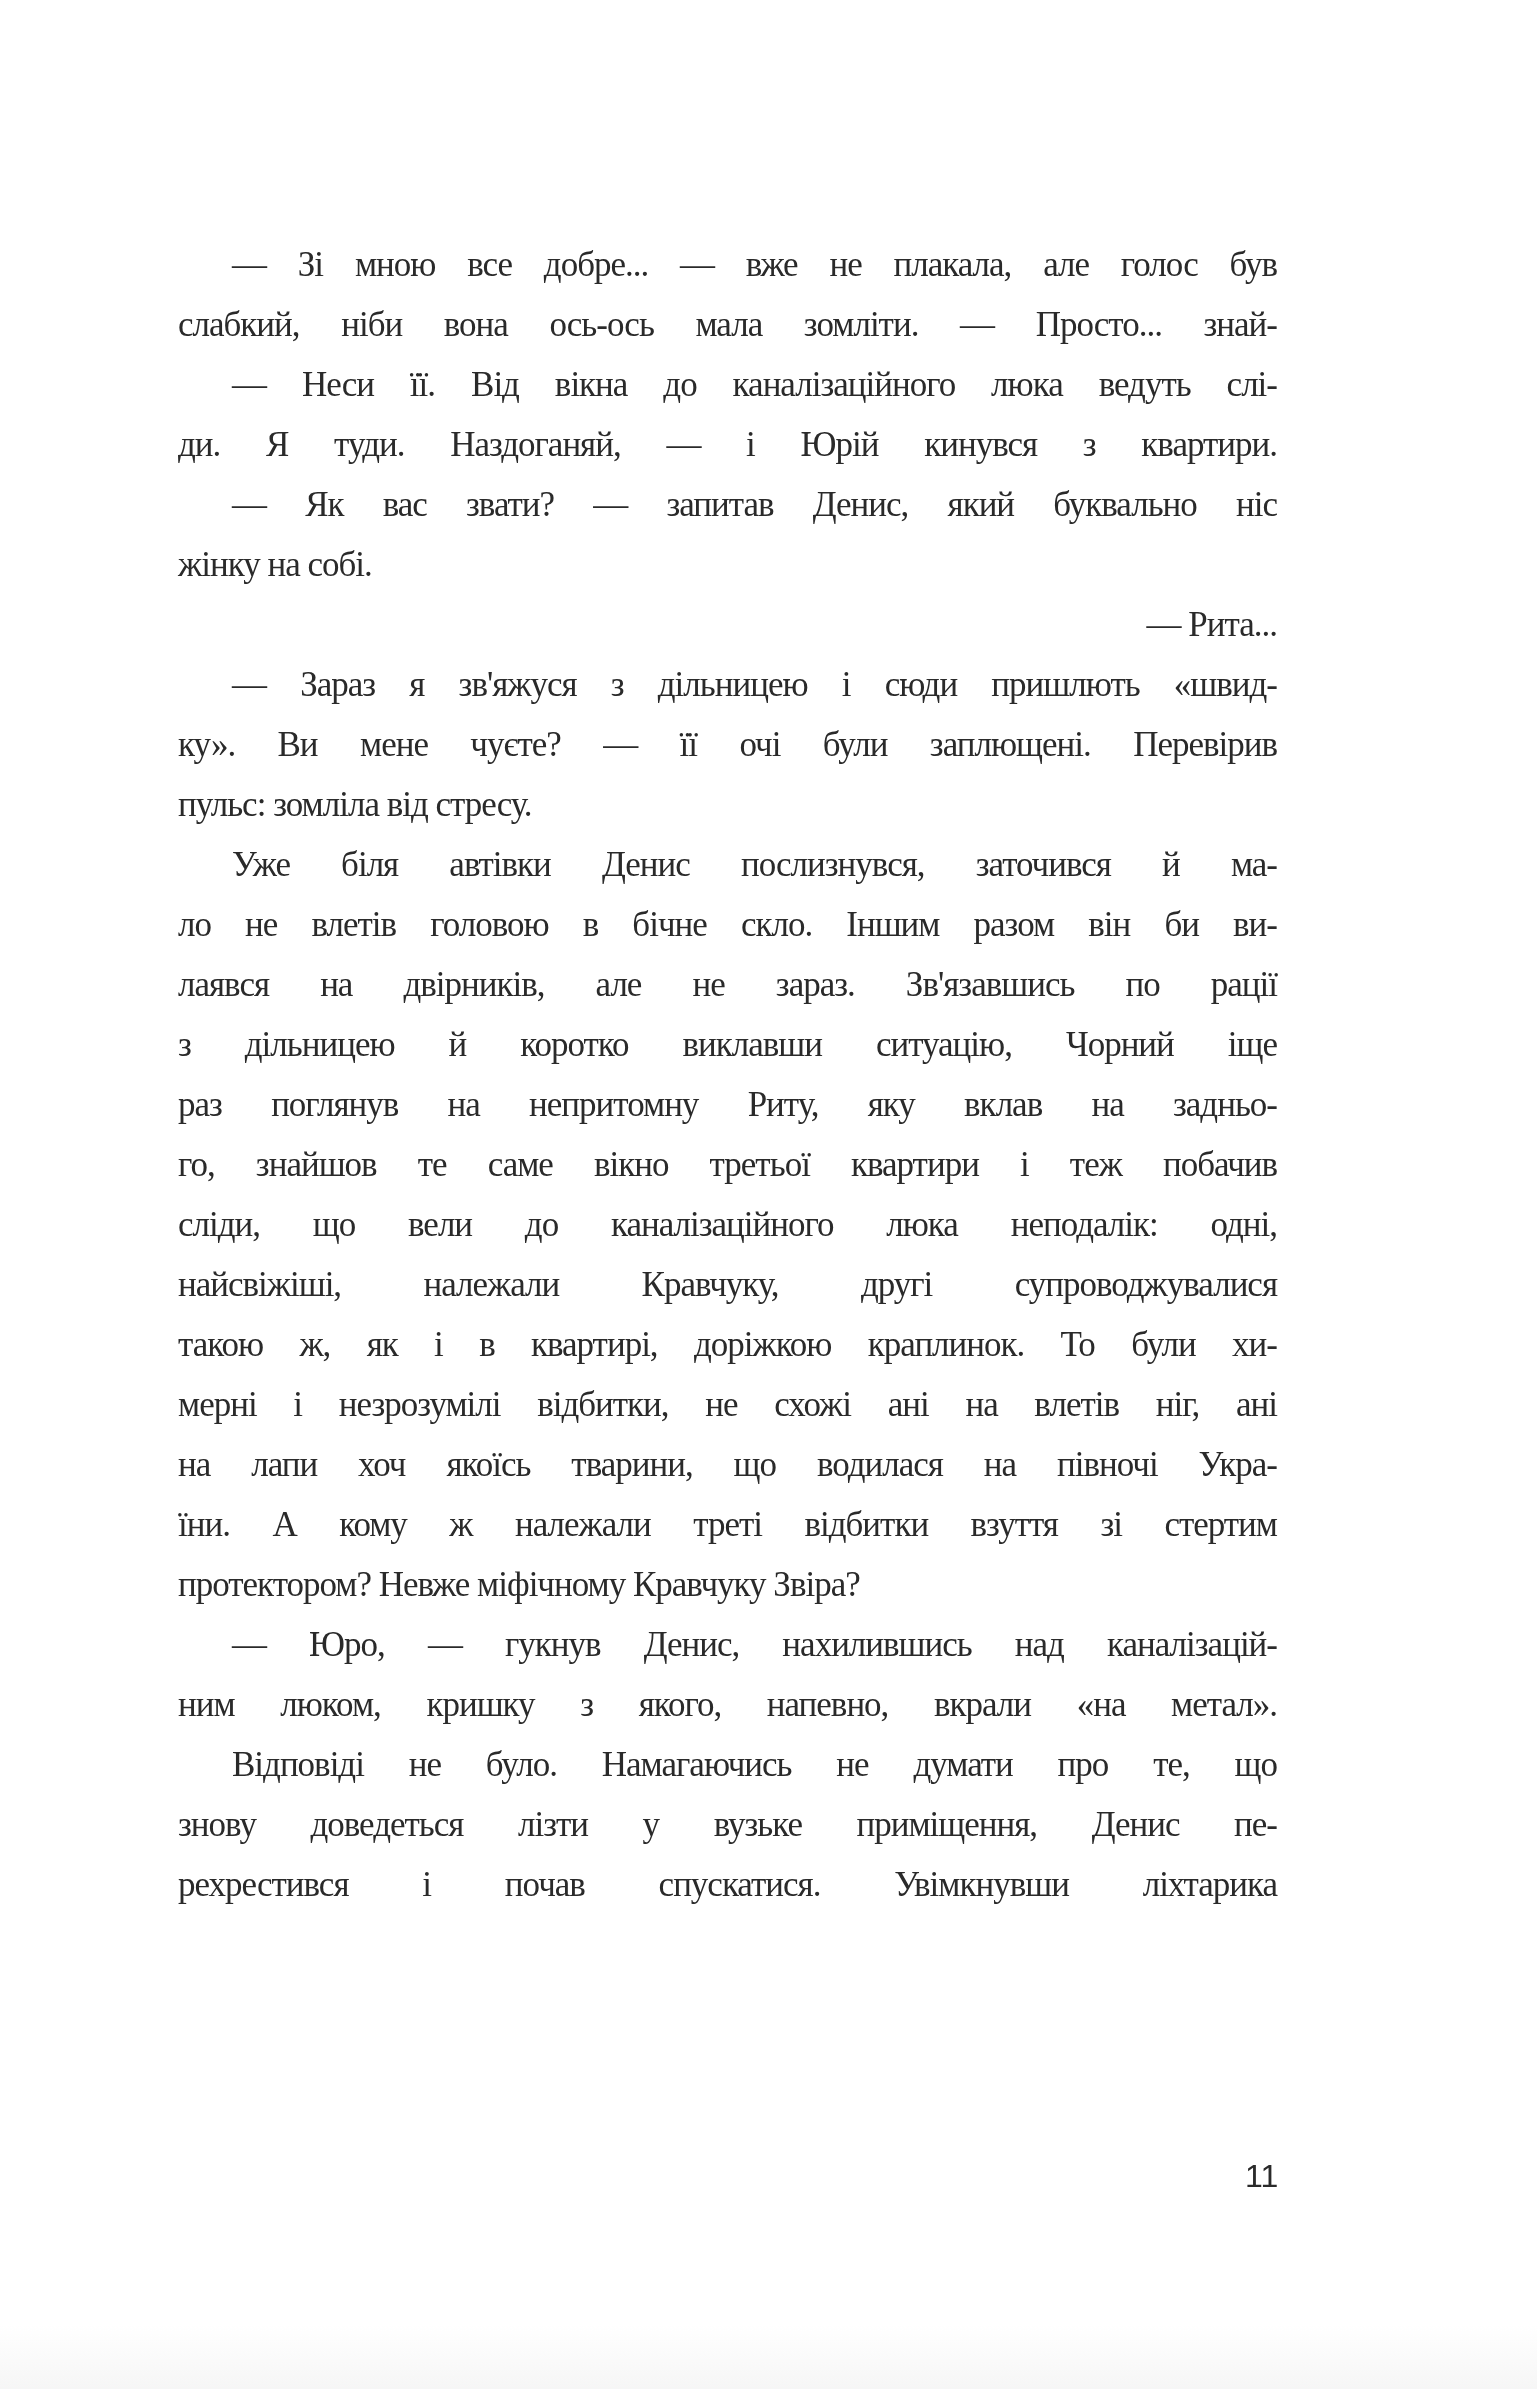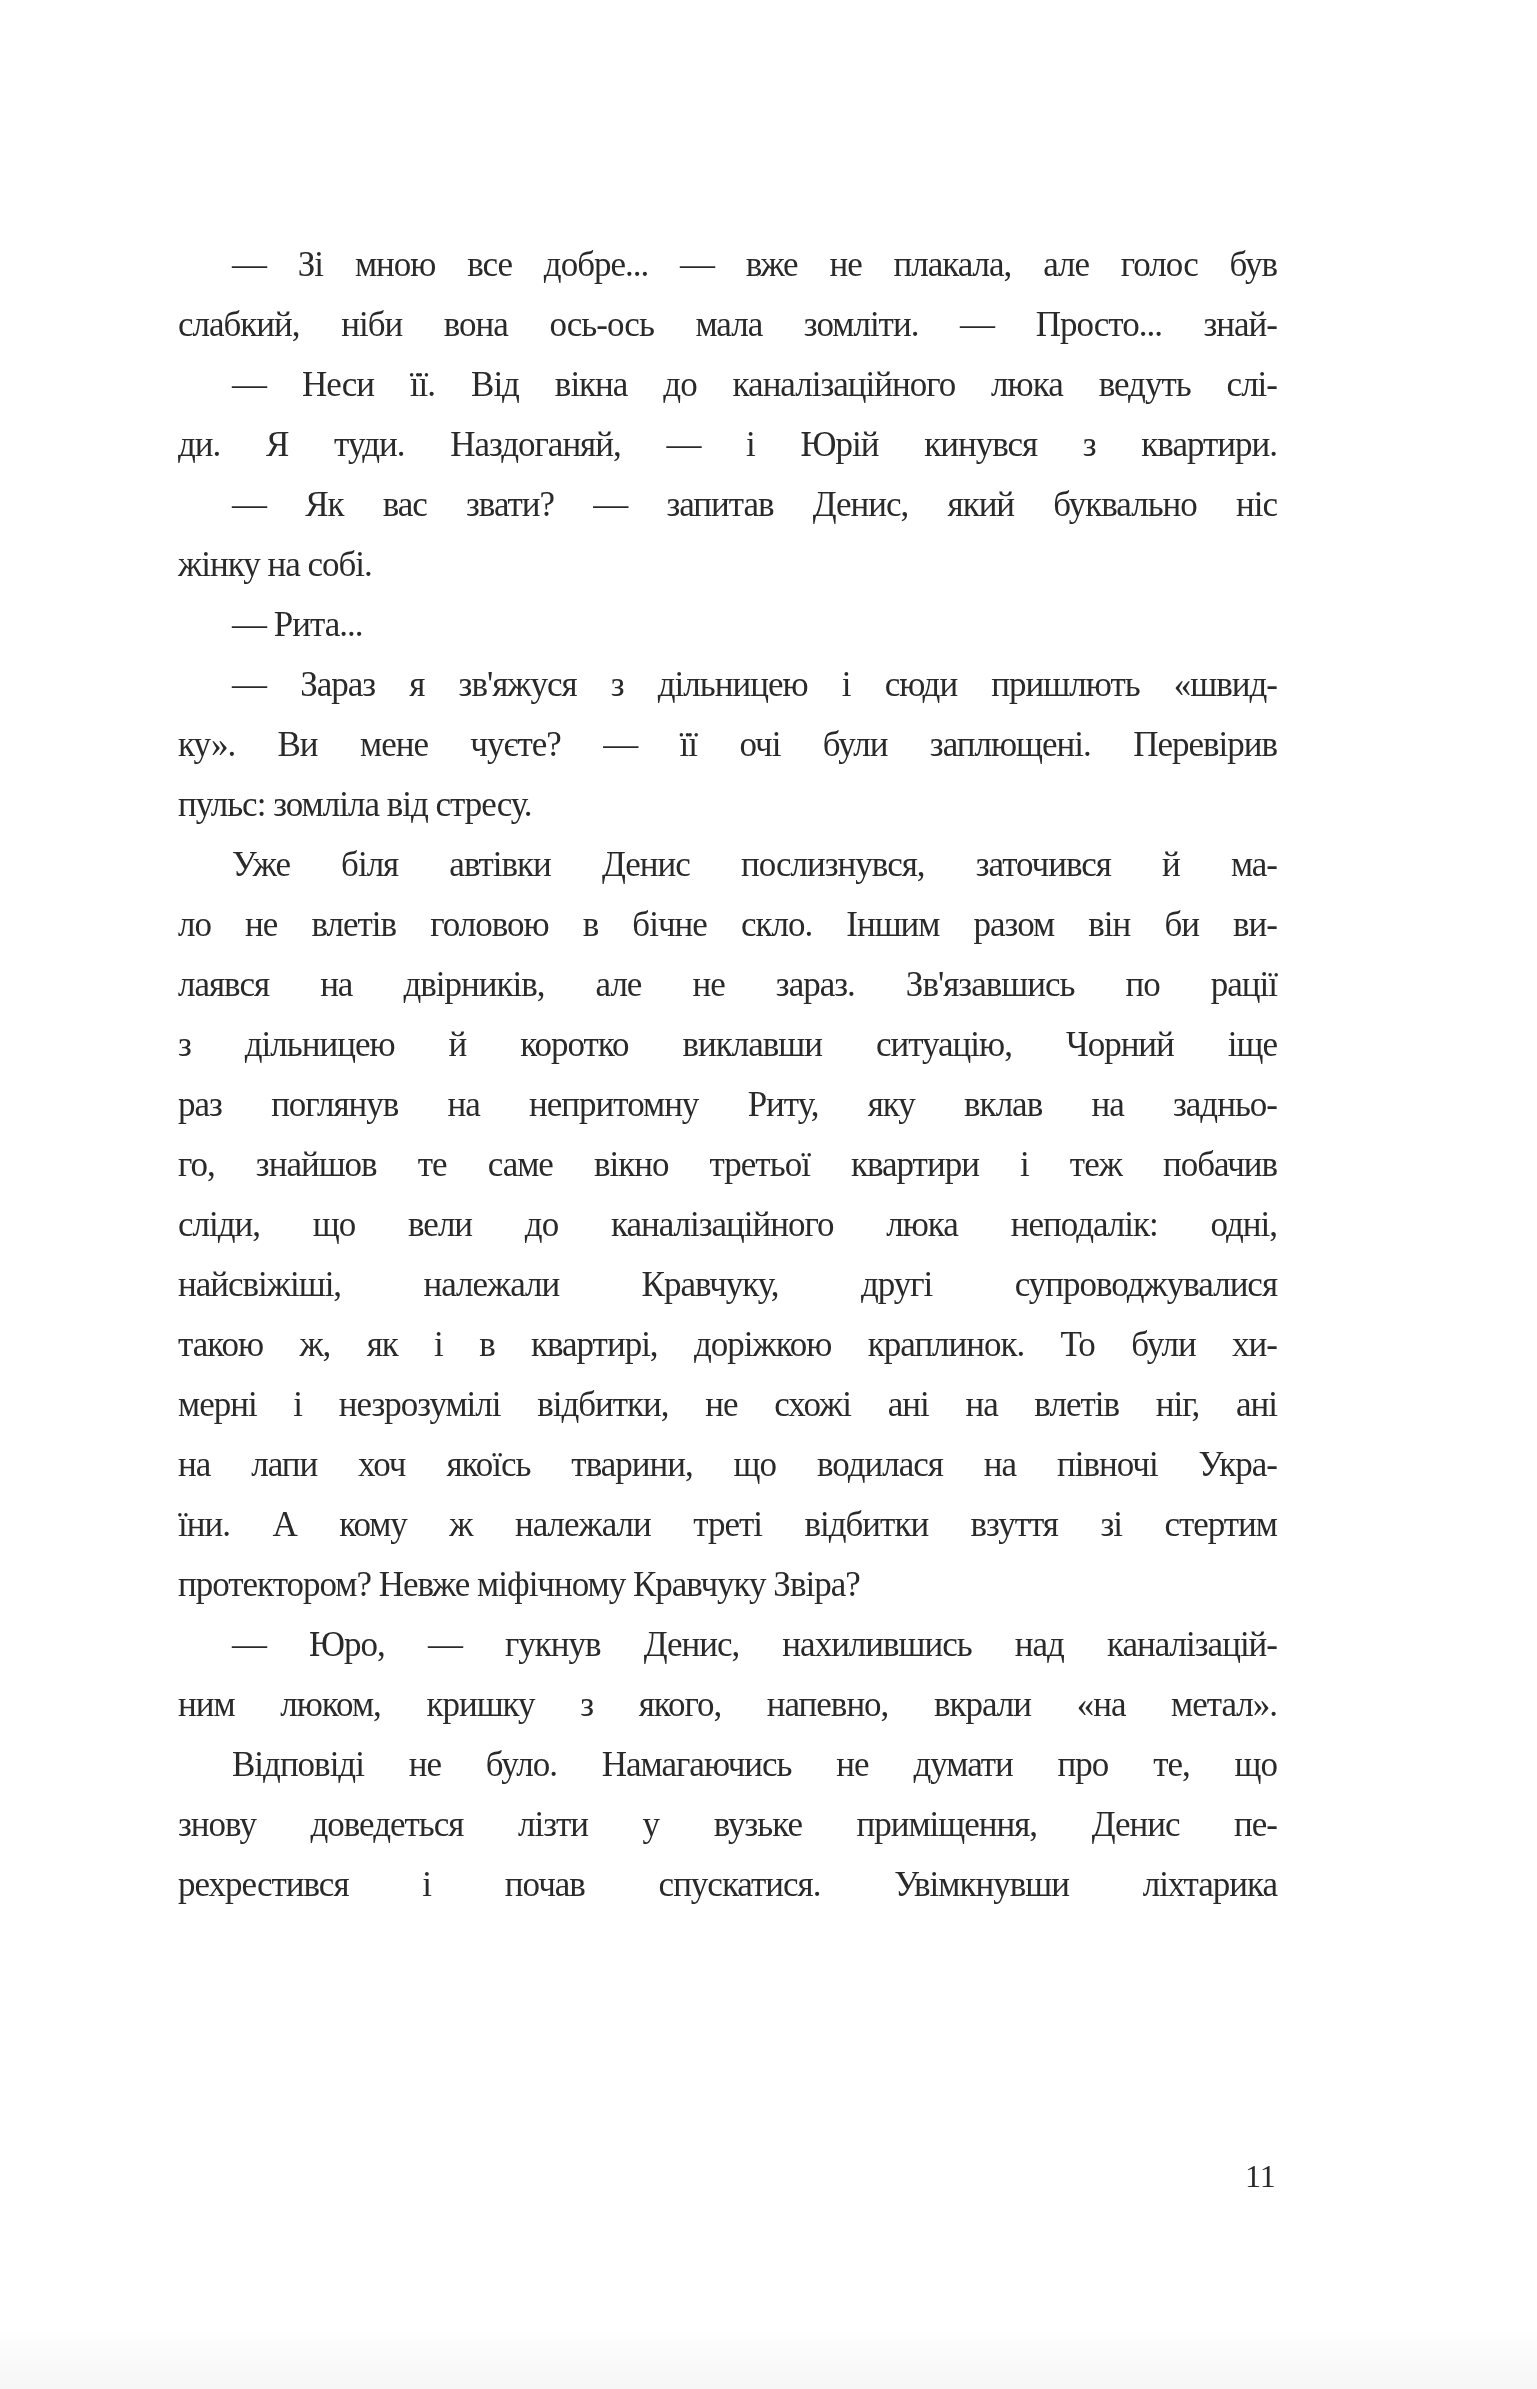--- a/index.html
+++ b/index.html
@@ -20,27 +20,27 @@
     display:block;
     height:60px;
     line-height:60px;
     font-size:35px;
     white-space:nowrap;
     letter-spacing:-1px;
     transform-origin:left center;
     font-family:Liberation Serif, serif;
   }
   .line.justify { text-align:justify; text-align-last:justify; }
-  .line.indent { padding-left:54px; }
+  .line.indent { padding-left:54px;text-align:right; }
   .page-number {
     position:absolute;
     left:1245px; top:2158px;
     font-size:32px;
     color:#2a2a2a;
-    font-family:Liberation Serif, serif;
+    font-family:Liberation Sans, sans-serif;
   }
   .bottom-shade {
     position:absolute; left:0; right:0; bottom:0; height:64px;
     background:linear-gradient(#ffffff, #f6f6f6);
   }
 </style>
 </head>
 <body>
 
 <div class="page">

